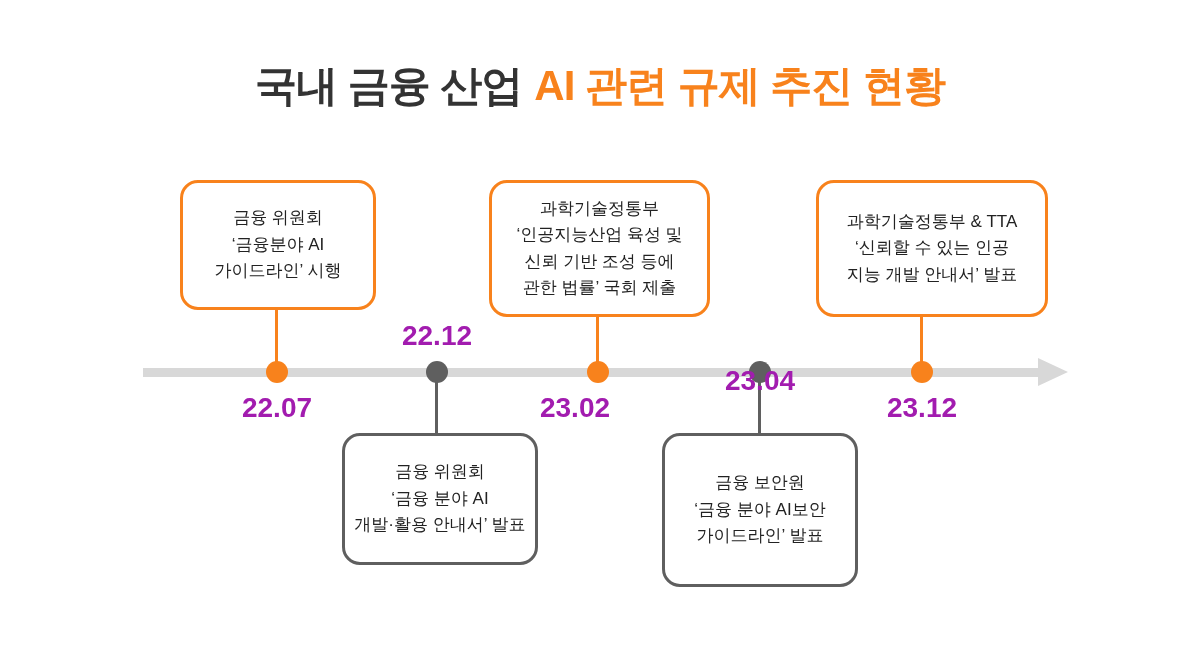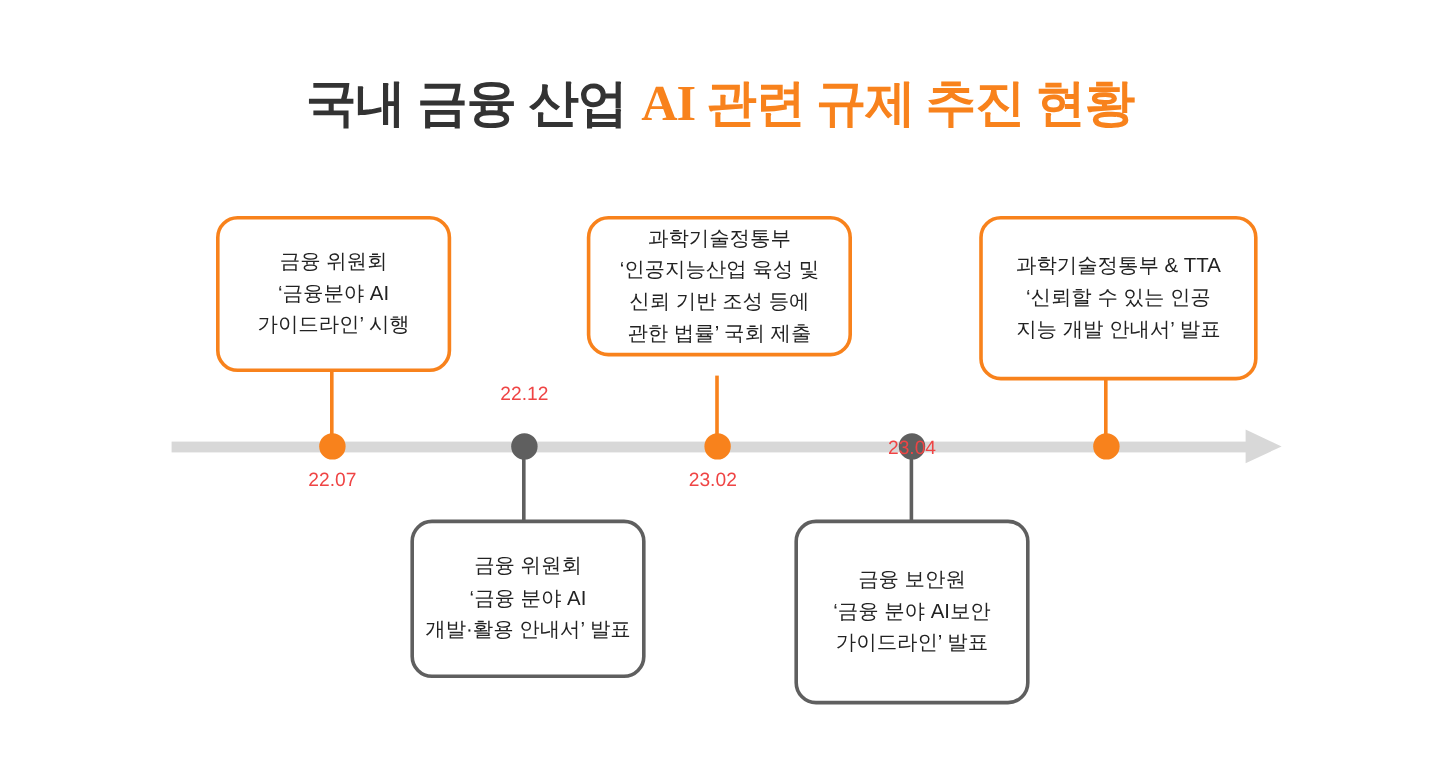--- a/index.html
+++ b/index.html
@@ -17,21 +17,21 @@
   .canvas{
     position:relative;width:1200px;height:650px;background:#ffffff;
   }
   
   .title{
     position:absolute;top:58px;left:0;width:1200px;
     text-align:center;font-size:42px;font-weight:800;
     letter-spacing:-1px;color:var(--ink);
     white-space:nowrap;
   }
-  .title .accent{color:var(--accent);margin-left:12px;font-family:Liberation Serif, serif;}
+  .title .accent{color:var(--accent);margin-left:12px;}
   
   .tl-line{
     position:absolute;left:143px;top:368px;width:897px;height:9px;
     background:var(--line);z-index:1;
   }
   .tl-arrow{
     position:absolute;left:1038px;top:358px;width:0;height:0;z-index:1;
     border-left:30px solid var(--line);
     border-top:14px solid transparent;
     border-bottom:14px solid transparent;
@@ -51,43 +51,43 @@
   .connector.orange{background:var(--accent);}
   .connector.gray{background:var(--gray);}
   .c0{left:275px;top:306px;height:66px;}
   .c1{left:435px;top:372px;height:63px;}
   .c2{left:596px;top:313px;height:59px;}
   .c3{left:758px;top:372px;height:63px;}
   .c4{left:920px;top:313px;height:59px;}
   
   .date{
     position:absolute;width:120px;text-align:center;
-    font-size:16px;font-weight:400;color:#ef4444;z-index:5;
+    font-size:28px;font-weight:700;color:#a21caf;z-index:5;
     letter-spacing:0px;
   }
   .t0{left:217px;top:392px;}
   .t1{left:377px;top:320px;}
-  .t2{left:534px;top:392px;}
+  .t2{left:515px;top:392px;}
   .t3{left:700px;top:320px;margin-top:45px;}
   .t4{left:862px;top:392px;}
   
   .callout{
     position:absolute;background:#ffffff;border-radius:18px;
     display:flex;align-items:center;justify-content:center;
     text-align:center;z-index:3;padding:10px 8px;
   }
   .callout.orange{border:3px solid var(--accent);}
   .callout.gray{border:3px solid var(--gray);}
   .callout-text{
     font-size:17px;line-height:1.55;color:#222222;
     white-space:pre-line;
   }
   .b0{left:180px;top:180px;width:196px;height:130px;}
   .b1{left:342px;top:433px;width:196px;height:132px;}
-  .b2{left:489px;top:180px;width:221px;height:117px;}
+  .b2{left:489px;top:180px;width:221px;height:137px;}
   .b3{left:662px;top:433px;width:196px;height:154px;}
   .b4{left:816px;top:180px;width:232px;height:137px;}
 </style>
 </head>
 <body>
 
 <div class="canvas">
 
   <h1 class="title"><span>국내 금융 산업</span><span class="accent">AI 관련 규제 추진 현황</span></h1>
 
@@ -126,19 +126,20 @@
   <div class="dot gray d3"></div>
   <div class="date t3">23.04</div>
   <div class="callout gray b3">
     <span class="callout-text">금융 보안원
 ‘금융 분야 AI보안
 가이드라인’ 발표</span>
   </div>
 
   <div class="connector orange c4"></div>
   <div class="dot orange d4"></div>
+  <div class="date t4">23.12</div>
   <div class="callout orange b4">
     <span class="callout-text">과학기술정통부 &amp; TTA
 ‘신뢰할 수 있는 인공
 지능 개발 안내서’ 발표</span>
   </div>
 
 </div>
 
 </body></html>

